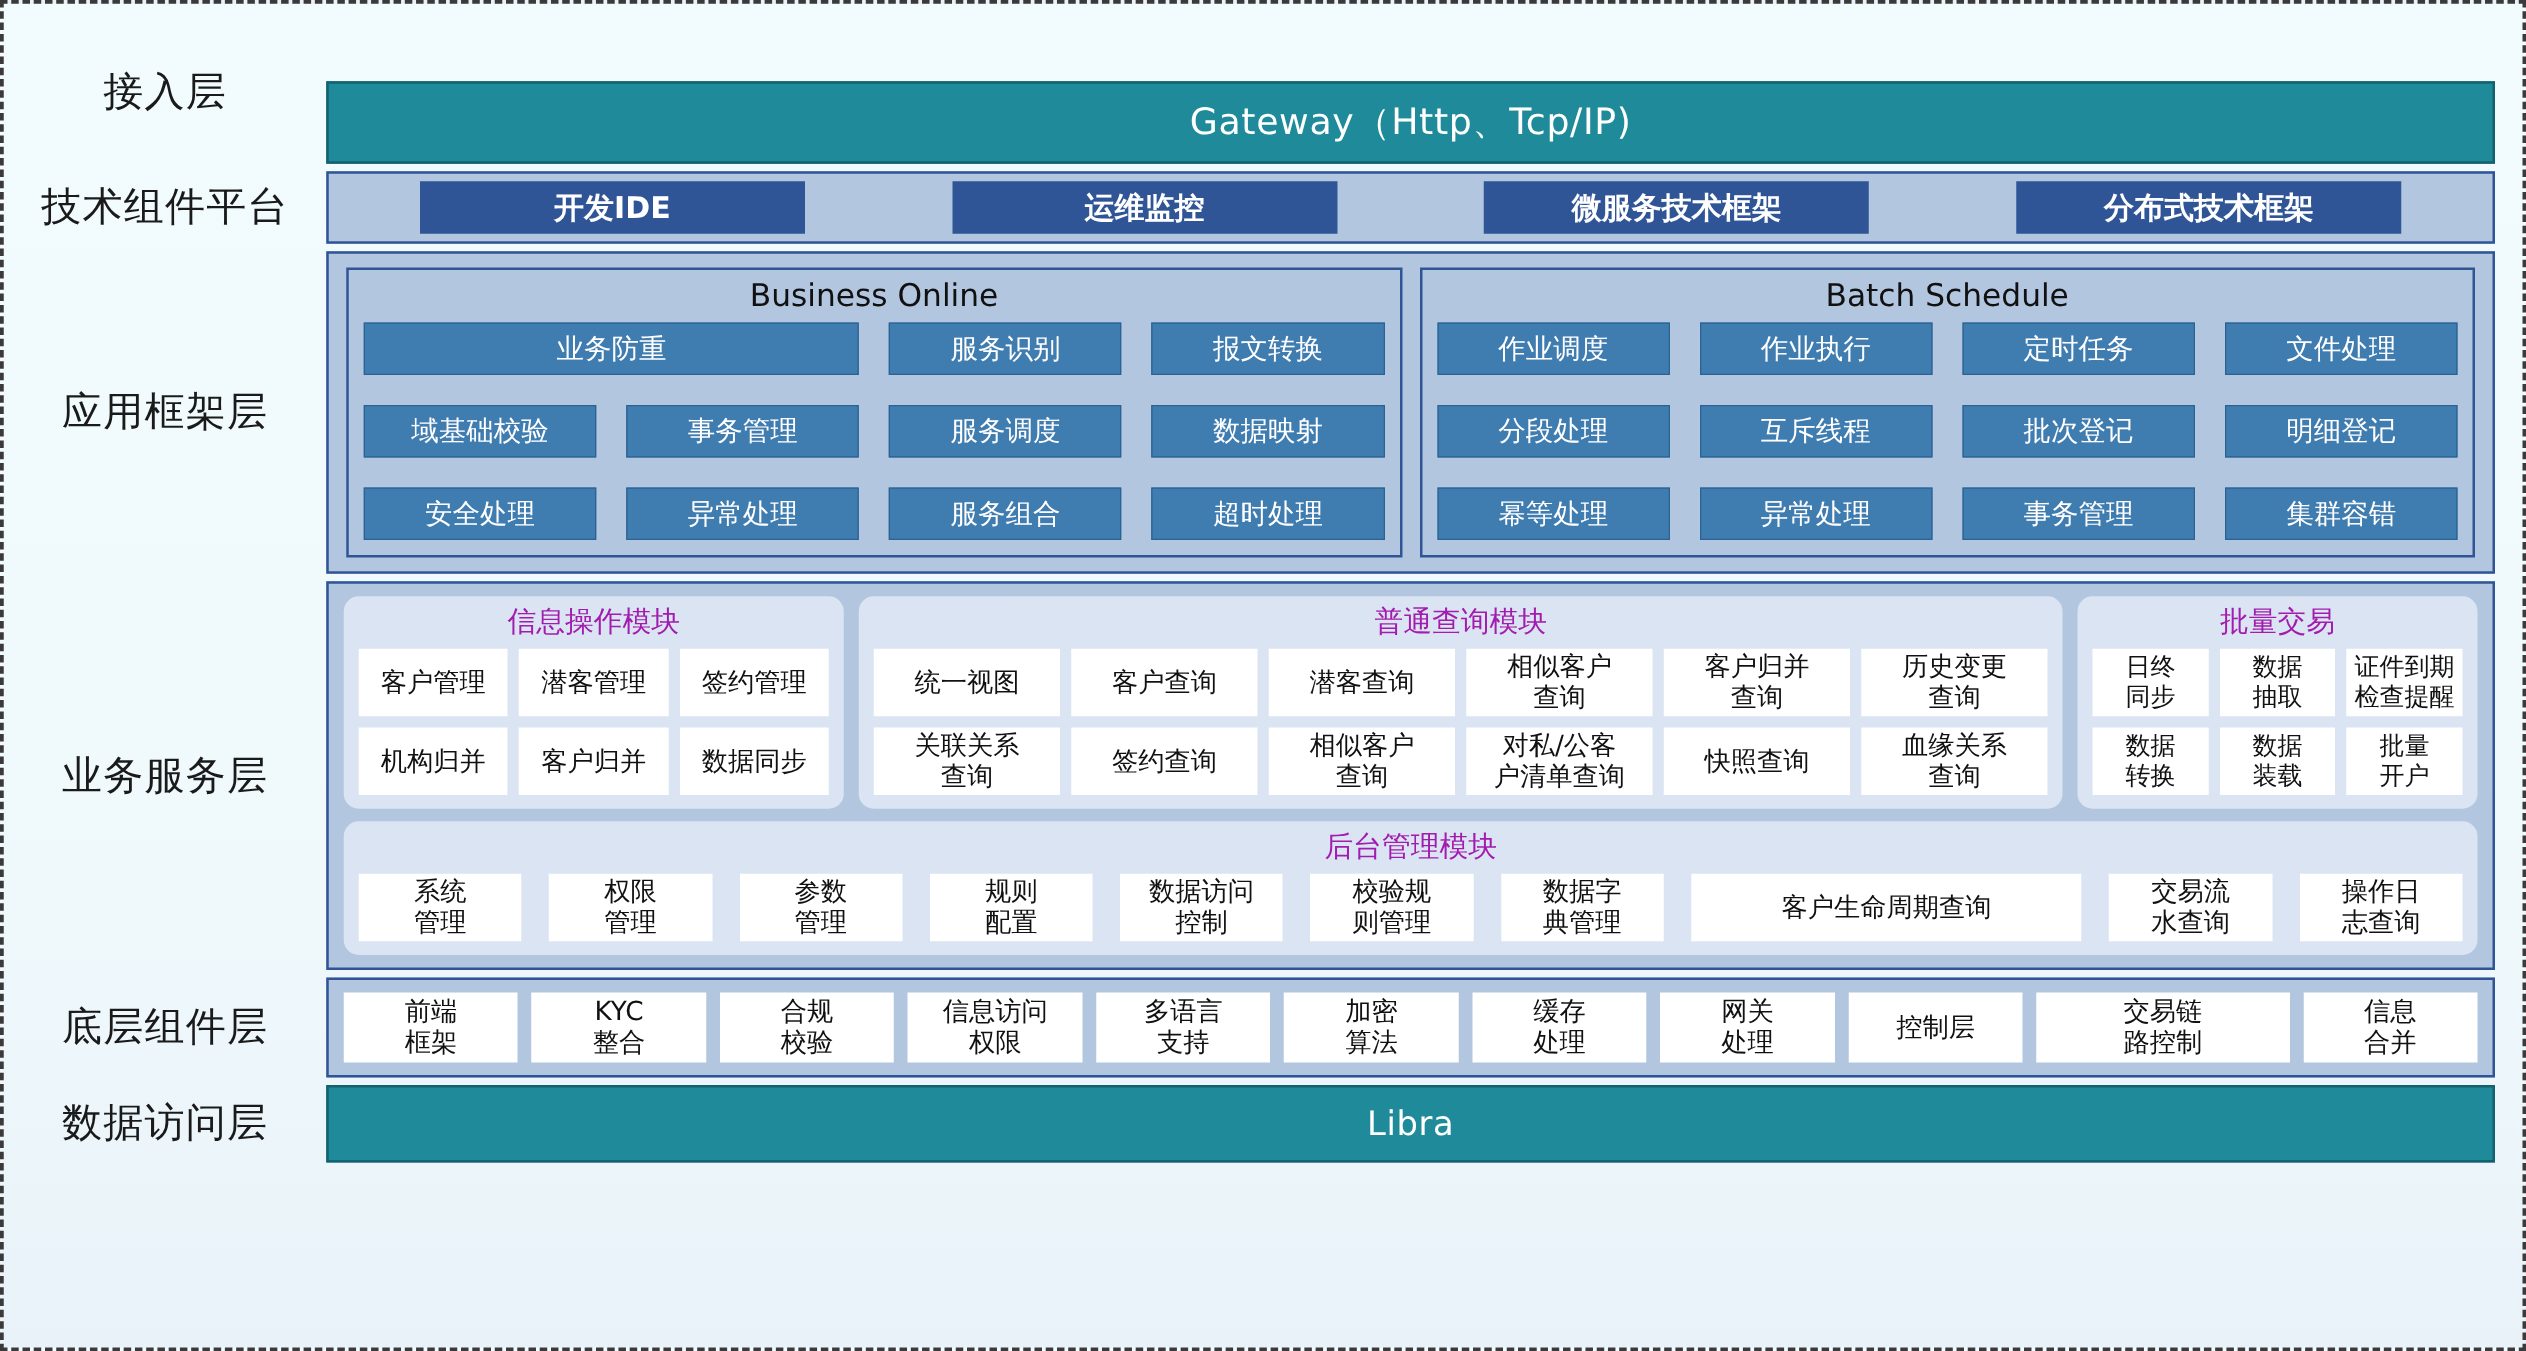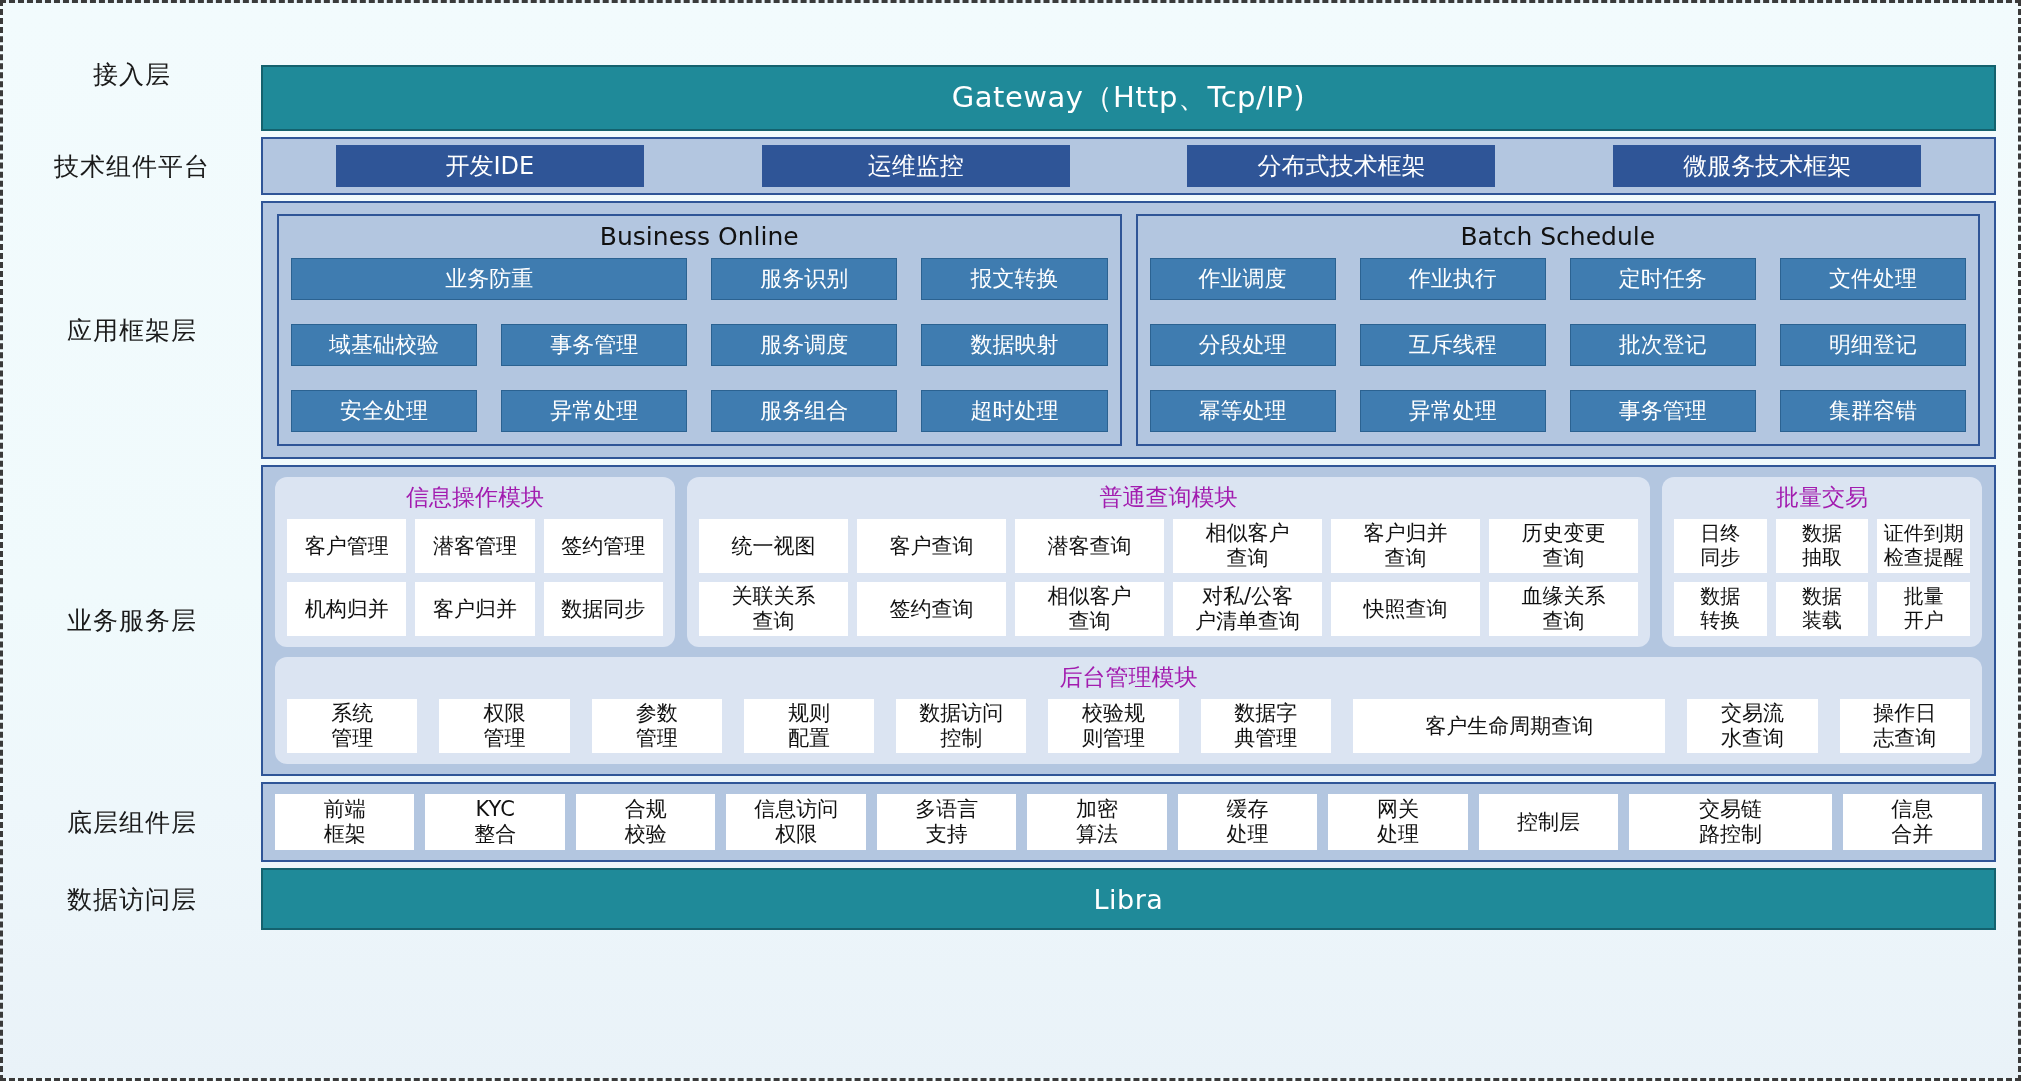--- a/index.html
+++ b/index.html
@@ -23,21 +23,21 @@
     grid-template-columns: 258px 1fr;
     row-gap: 6px;
     padding: 14px 22px 14px 0;
     height: 100%;
     align-content: start;
   }
   .rowlabel {
     display: flex;
     align-items: center;
     justify-content: center;
-    font-size: 25px;
+    font-size: 32px;
     color: #1a1a1a;
     letter-spacing: 1px;
   }
 
   
   .teal-bar {
     background: #1f8a99;
     border: 2px solid #14626e;
     color: #ffffff;
     display: flex;
@@ -51,20 +51,21 @@
 
   
   .tech-band {
     background: #b3c6e0;
     border: 2px solid #2f5597;
     height: 58px;
     display: flex;
     align-items: center;
     justify-content: space-around;
     padding: 0 14px;
+    font-weight: bold;
   }
   .tech-chip {
     background: #2f5597;
     color: #ffffff;
     font-size: 24px;
     height: 42px;
     width: 308px;
     display: flex;
     align-items: center;
     justify-content: center;
@@ -173,22 +174,22 @@
 
     <div class="rowlabel">接入层</div>
     <div class="teal-bar access-bar">
       <span>Gateway（Http、Tcp/IP)</span>
     </div>
 
     <div class="rowlabel">技术组件平台</div>
     <div class="tech-band">
       <div class="tech-chip">开发IDE</div>
       <div class="tech-chip">运维监控</div>
+      <div class="tech-chip">微服务技术框架</div>
       <div class="tech-chip">分布式技术框架</div>
-      <div class="tech-chip">微服务技术框架</div>
     </div>
 
     <div class="rowlabel">应用框架层</div>
     <div class="app-band">
 
       <div class="fw-panel">
         <div class="fw-title">Business Online</div>
         <div class="fw-grid bo-grid">
           <div class="fw-cell span2">业务防重</div>
           <div class="fw-cell">服务识别</div>

